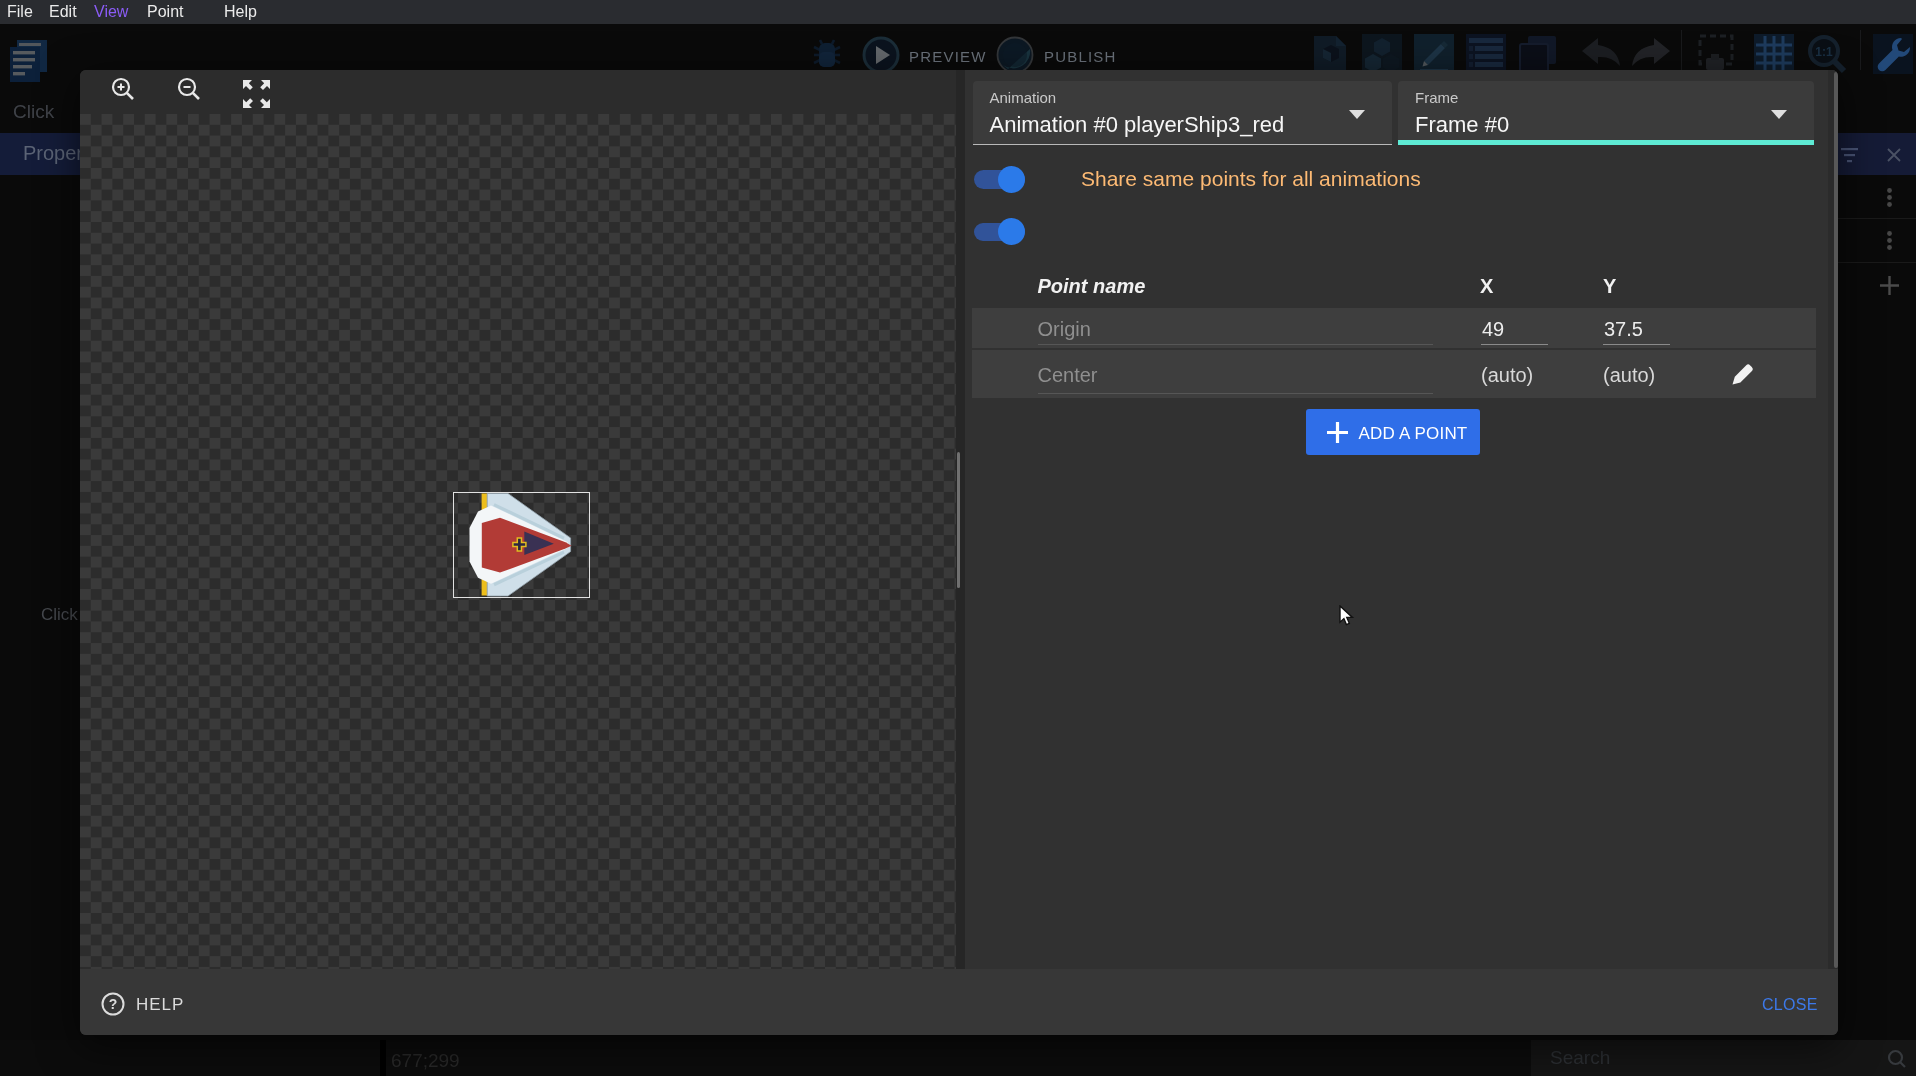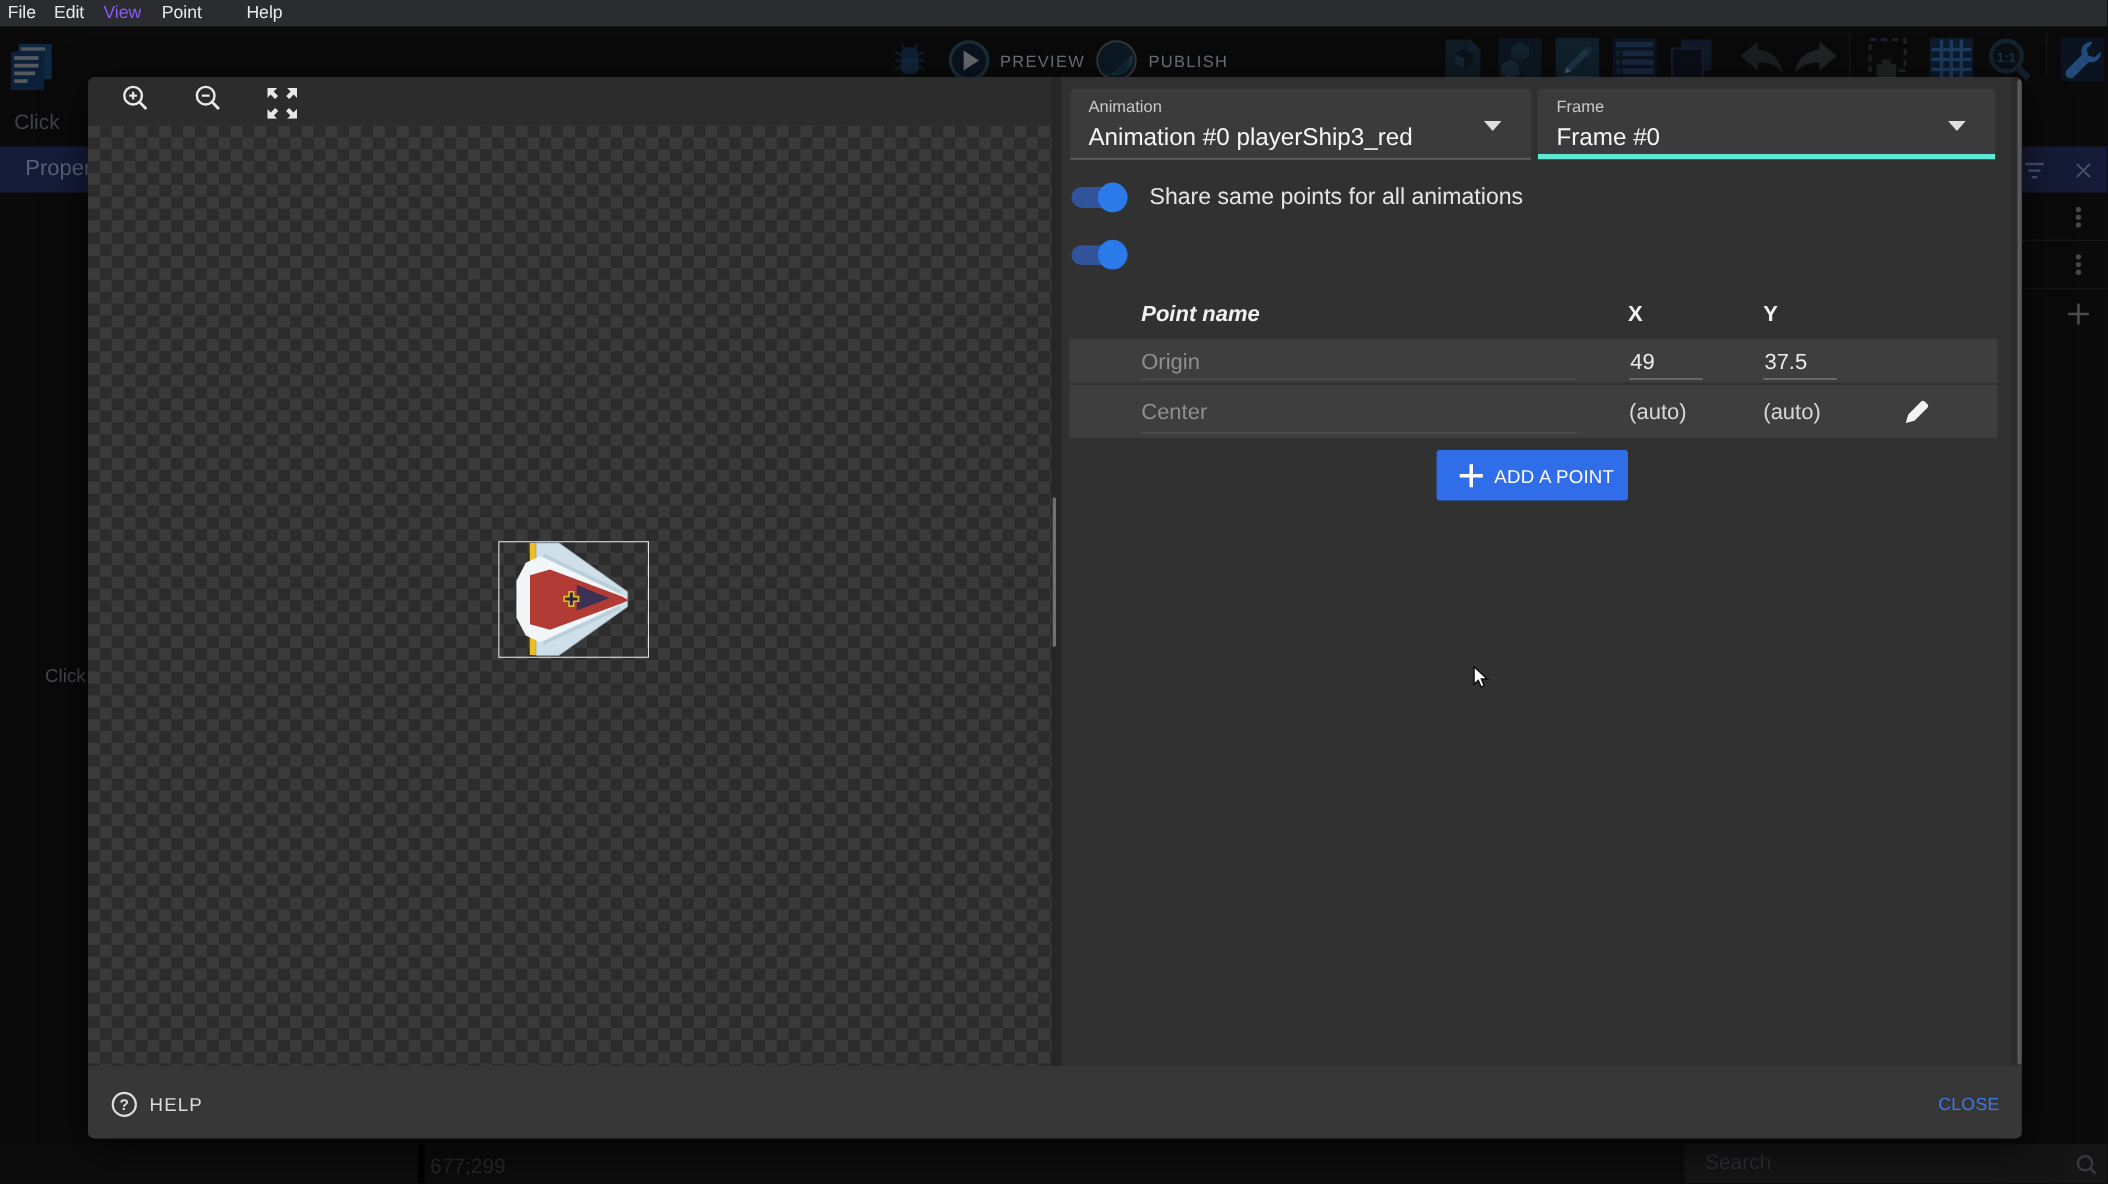--- a/index.html
+++ b/index.html
@@ -245,21 +245,21 @@
     </div>
 
     <div class="abs" style="left:1318px;top:10.5px;width:415.5px;height:64.5px;background:#3b3b3b;border-radius:4px 4px 0 0;border-bottom:5px solid #5eead4;">
       <div style="position:absolute;left:17px;top:8px;font-size:15px;color:#c9c9c9;">Frame</div>
       <div style="position:absolute;left:17px;top:31px;font-size:22px;color:#f6f6f6;">Frame #0</div>
       <div style="position:absolute;right:27px;top:29px;width:0;height:0;border-left:8.5px solid transparent;border-right:8.5px solid transparent;border-top:9px solid #dfdfdf;"></div>
     </div>
 
     <div class="abs" style="left:893.5px;top:100px;width:51px;height:18.5px;border-radius:9.5px;background:#315399;"></div>
     <div class="abs" style="left:917.5px;top:95.5px;width:27px;height:27px;border-radius:50%;background:#2b7ae9;"></div>
-    <div class="abs" style="left:965px;top:97px;font-size:21px;color:#e5e5e5;text-align:right;">Share same points for all animations</div>
+    <div class="abs" style="left:1001px;top:97px;font-size:21px;color:#fdba74;text-align:right;">Share same points for all animations</div>
 
     <div class="abs" style="left:893.5px;top:152.5px;width:51px;height:18.5px;border-radius:9.5px;background:#315399;"></div>
     <div class="abs" style="left:917.5px;top:148px;width:27px;height:27px;border-radius:50%;background:#2b7ae9;"></div>
 
     <div class="abs" style="left:957.5px;top:204.5px;font-size:20px;font-weight:bold;color:#f1f1f1;font-style:italic;">Point name</div>
     <div class="abs" style="left:1400px;top:204.5px;font-size:20px;font-weight:bold;color:#f1f1f1;">X</div>
     <div class="abs" style="left:1523px;top:204.5px;font-size:20px;font-weight:bold;color:#f1f1f1;">Y</div>
 
     <div class="abs" style="left:892px;top:237.5px;width:844px;height:40.5px;background:#3e3e3e;"></div>
     <div class="abs" style="left:957.5px;top:248px;font-size:20px;color:#8f8f8f;">Origin</div>

